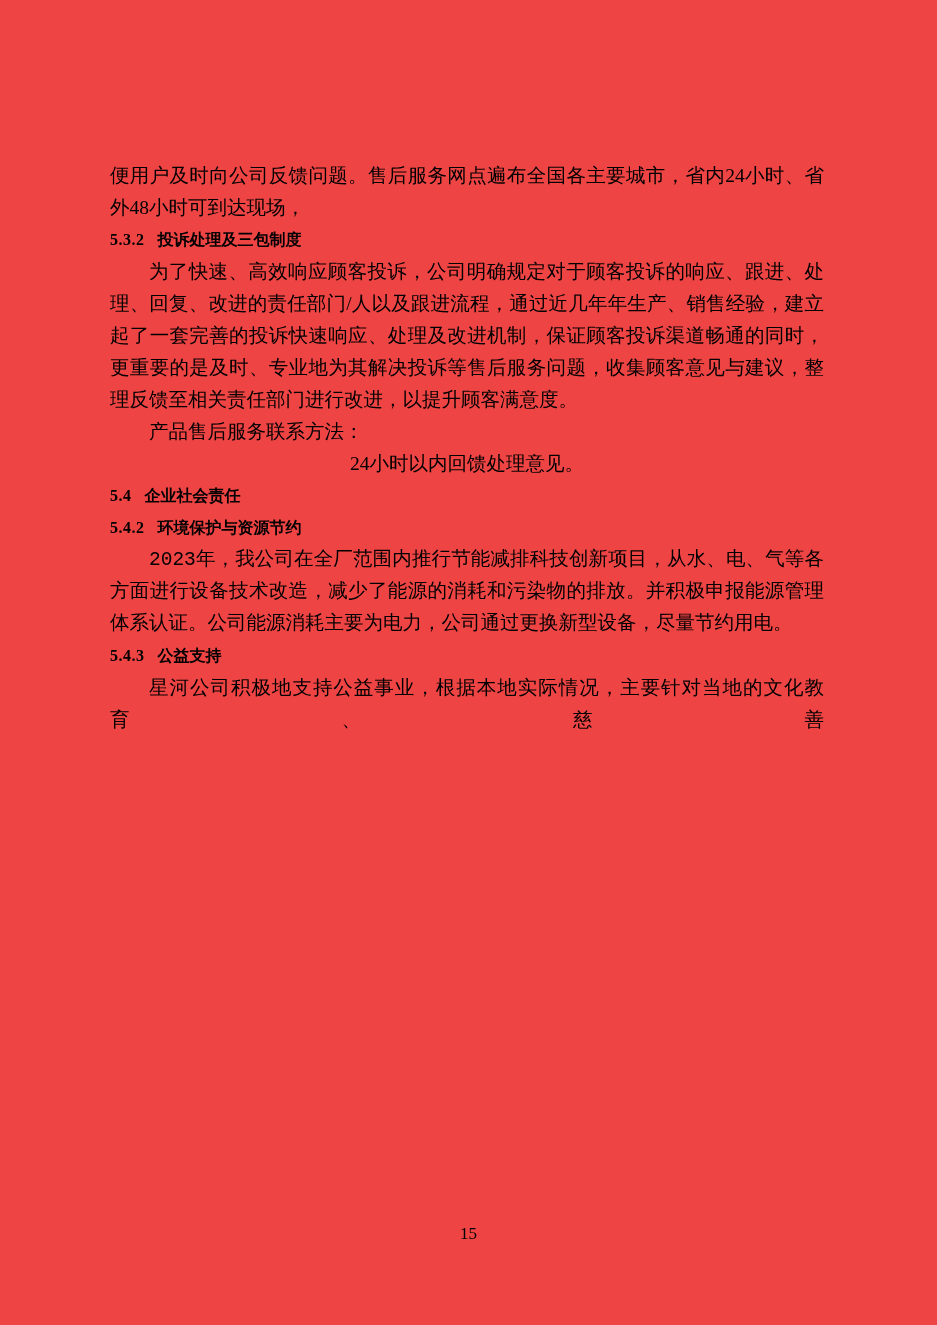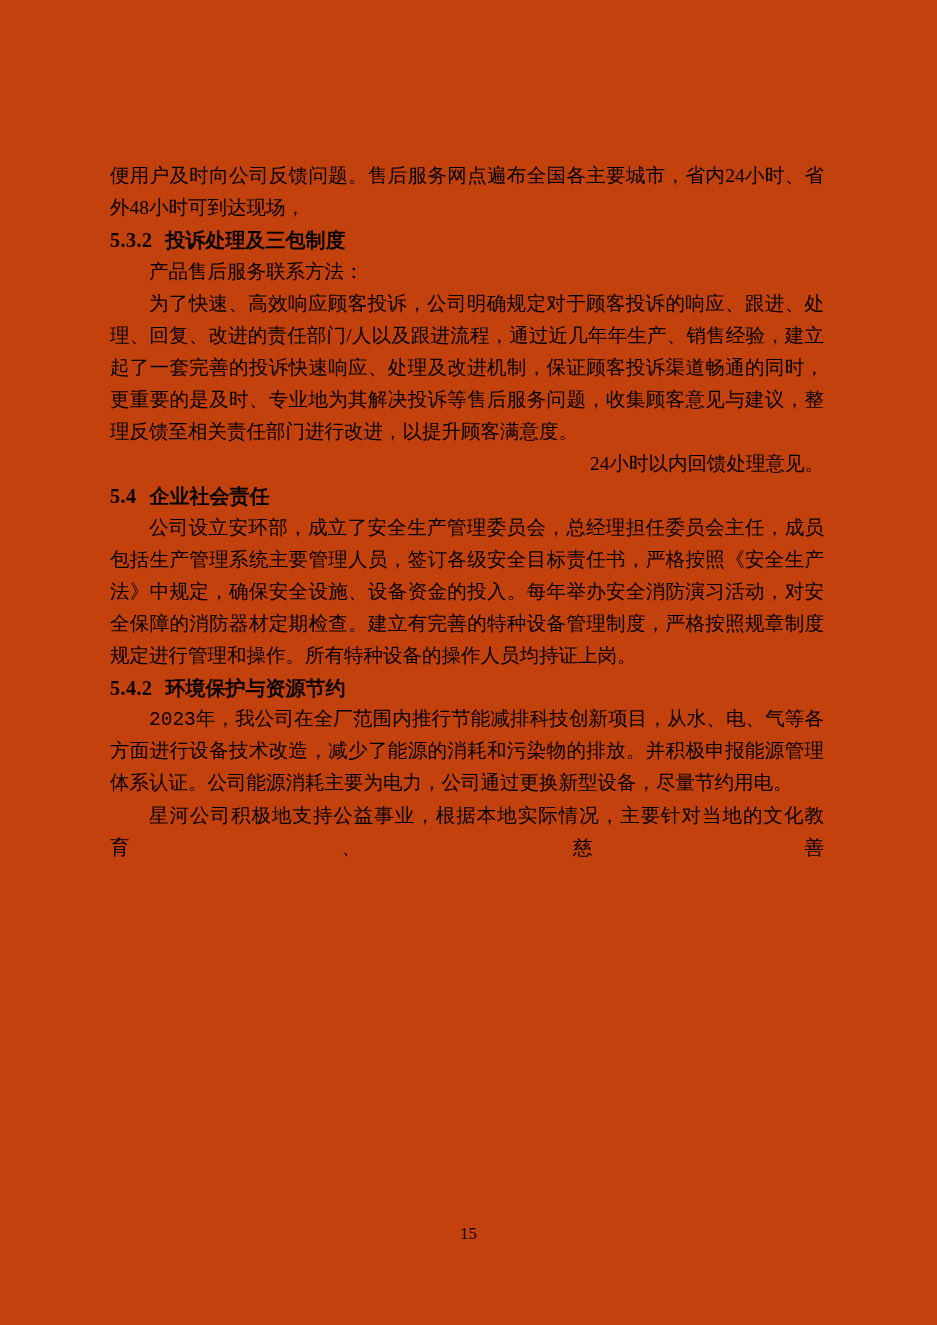--- a/index.html
+++ b/index.html
@@ -11,21 +11,21 @@
     height: 1325px;
     background: #ffffff;
     overflow: hidden;
     font-family: "Liberation Serif", "DejaVu Serif", serif;
     color: #000000;
   }
   .page {
     position: relative;
     width: 937px;
     height: 1325px;
-    background: #c2410c;
+    background: #ef4444;
     box-sizing: border-box;
   }
   .content {
     position: absolute;
     left: 110px;
     top: 160px;
     width: 714px;
     font-size: 19.5px;
     line-height: 32px;
     text-align: justify;
@@ -35,21 +35,21 @@
     padding: 0;
   }
   .para-indent {
     text-indent: 2em;
   }
   .para-noindent {
     text-indent: 0;
   }
   .heading {
     font-weight: bold;
-    font-size: 20px;
+    font-size: 16px;
     line-height: 32px;
     text-align: left;
     text-indent: 0;
   }
   .heading .h-num {
     margin-right: 13px;
     letter-spacing: 0.5px;
   }
   .mt-h532   { margin-top: 5px; }
   .mt-p532   { margin-top: 15px; }
@@ -61,21 +61,21 @@
   .mt-p54    { margin-top: 21px; }
   .mt-h541   { margin-top: 12px; }
   .mt-p541   { margin-top: 10px; }
   .mt-h542   { margin-top: 10px; }
   .mt-p542   { margin-top: 8px; font-family: Liberation Mono, monospace; }
   .mt-h543   { margin-top: 12px; }
   .mt-p543   { margin-top: 5px; }
   .promise-cont {
     text-indent: 0;
     padding-left: 93px;
-    text-align: right;
+    text-align: center;
   }
   .line-left {
     text-align: left;
   }
   .stretch-last {
     text-align-last: justify;
   }
   .page-number {
     position: absolute;
     left: 0;
@@ -92,41 +92,43 @@
 
 <div class="page">
   <div class="content">
 
     <p class="para-noindent">便用户及时向公司反馈问题。售后服务网点遍布全国各主要城市，省内24小时、省外48小时可到达现场，</p>
 
     <p class="heading mt-h532">
       <span class="h-num">5.3.2</span><span>投诉处理及三包制度</span>
     </p>
 
+    <p class="para-indent mt-p532">为了快速、高效响应顾客投诉，公司明确规定对于顾客投诉的响应、跟进、处理、回复、改进的责任部门/人以及跟进流程，通过近几年年生产、销售经验，建立起了一套完善的投诉快速响应、处理及改进机制，保证顾客投诉渠道畅通的同时，更重要的是及时、专业地为其解决投诉等售后服务问题，收集顾客意见与建议，整理反馈至相关责任部门进行改进，以提升顾客满意度。</p>
+
     <p class="para-indent line-left mt-contact">产品售后服务联系方法：</p>
-
-    <p class="para-indent mt-p532">为了快速、高效响应顾客投诉，公司明确规定对于顾客投诉的响应、跟进、处理、回复、改进的责任部门/人以及跟进流程，通过近几年年生产、销售经验，建立起了一套完善的投诉快速响应、处理及改进机制，保证顾客投诉渠道畅通的同时，更重要的是及时、专业地为其解决投诉等售后服务问题，收集顾客意见与建议，整理反馈至相关责任部门进行改进，以提升顾客满意度。</p>
 
 
     <p class="promise-cont mt-prom2">24小时以内回馈处理意见。</p>
 
 
     <p class="heading mt-h54">
       <span class="h-num">5.4</span><span>企业社会责任</span>
     </p>
 
 
 
-    <p class="para-indent mt-p541">公司设立安环部，成立了安全生产管理委员会，总经理担任委员会主任，成员包括生产管理系统主要管理人员，签订各级安全目标责任书，严格按照《安全生产法》中规定，确保安全设施、设备资金的投入。每年举办安全消防演习活动，对安全保障的消防器材定期检查。建立有完善的特种设备管理制度，严格按照规章制度规定进行管理和操作。所有特种设备的操作人员均持证上岗。</p>
 
     <p class="heading mt-h542">
       <span class="h-num">5.4.2</span><span>环境保护与资源节约</span>
     </p>
 
     <p class="para-indent mt-p542">2023年，我公司在全厂范围内推行节能减排科技创新项目，从水、电、气等各方面进行设备技术改造，减少了能源的消耗和污染物的排放。并积极申报能源管理体系认证。公司能源消耗主要为电力，公司通过更换新型设备，尽量节约用电。</p>
 
+    <p class="heading mt-h543">
+      <span class="h-num">5.4.3</span><span>公益支持</span>
+    </p>
 
     <p class="para-indent stretch-last mt-p543">星河公司积极地支持公益事业，根据本地实际情况，主要针对当地的文化教育、慈善</p>
 
   </div>
 
   <div class="page-number">15</div>
 </div>
 
 </body></html>

